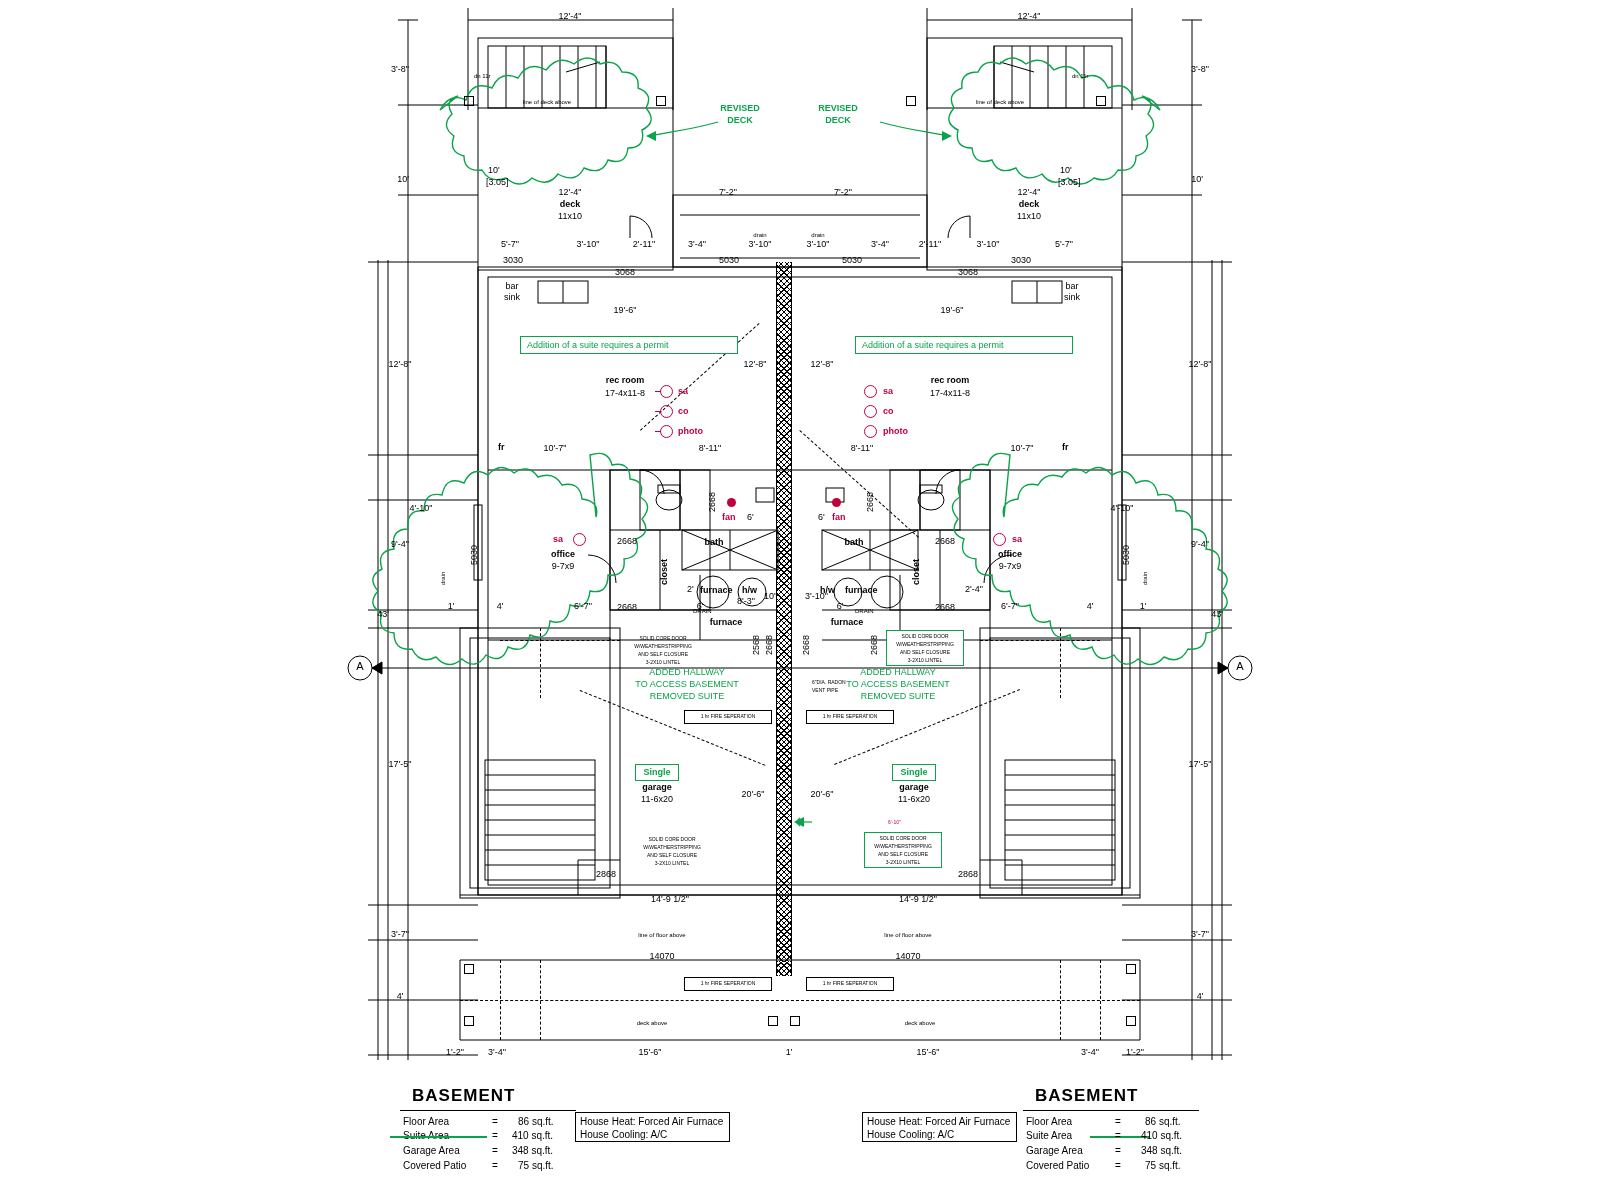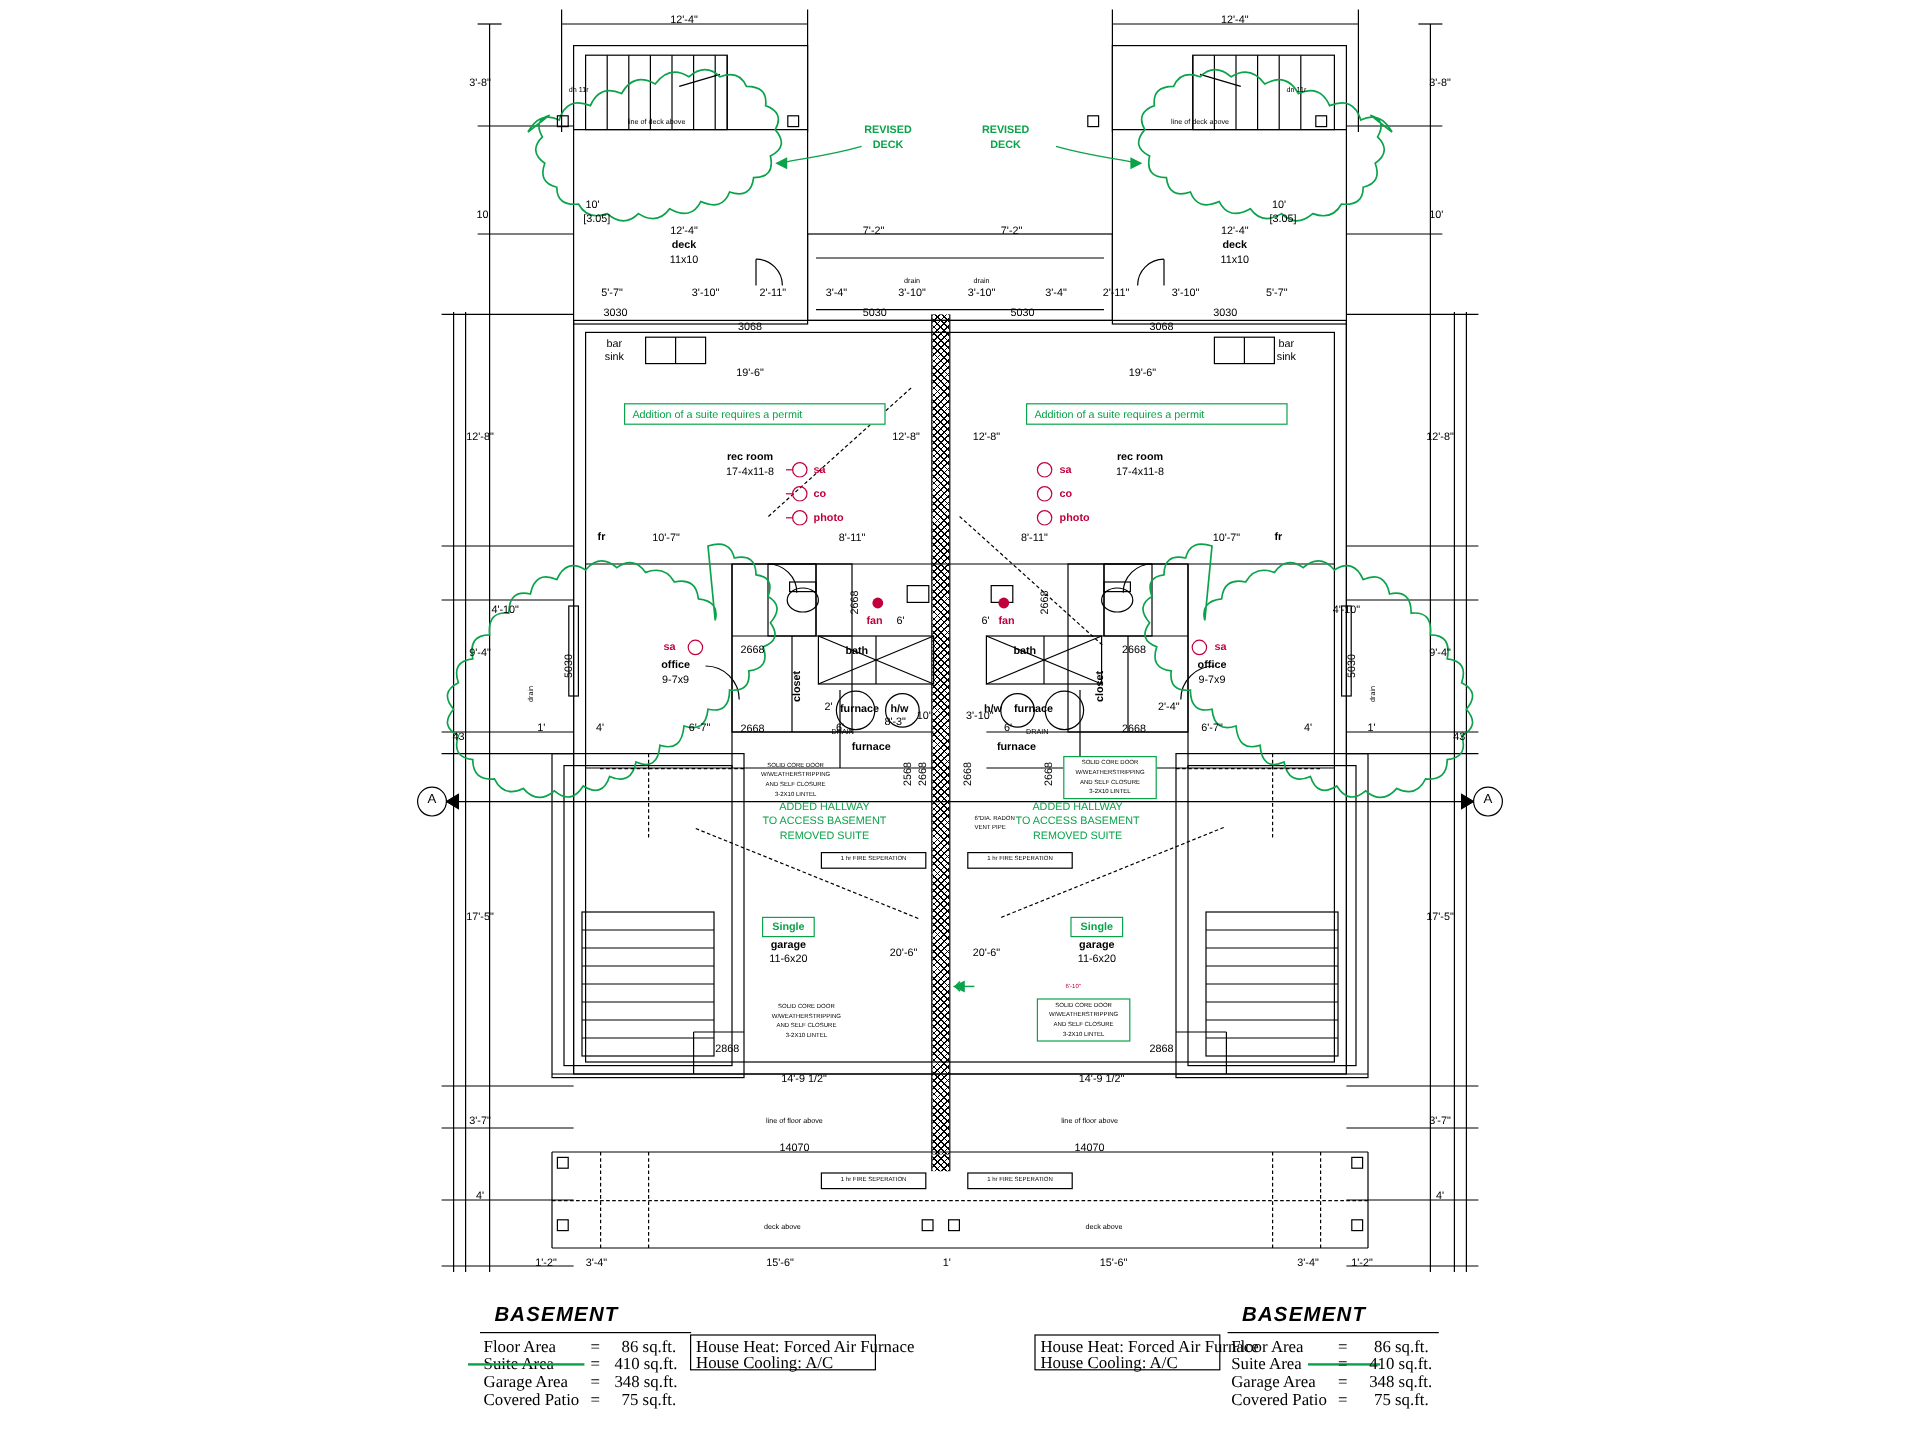--- a/index.html
+++ b/index.html
@@ -6,22 +6,22 @@
   body{width:1600px;height:1200px;position:relative;overflow:hidden;
        font-family:"Liberation Sans", sans-serif;color:#000;}
   .plan{position:absolute;left:0;top:0;width:1600px;height:1200px;}
   .lbl{position:absolute;white-space:nowrap;font-size:9px;line-height:1;color:#000;}
   .lbl.b{font-weight:bold;}
   .lbl.c{transform:translateX(-50%);}
   .lbl.g{color:#0aa34a;}
   .lbl.r{color:#c0003c;}
   .lbl.tiny{font-size:6px;}
   .lbl.xtiny{font-size:5px;}
-  .lbl.sm{font-size:14px;font-family:Liberation Serif, serif;}
-  .lbl.big{font-size:17px;font-weight:bold;letter-spacing:1px;font-style:italic;}
+  .lbl.sm{font-size:10px;}
+  .lbl.big{font-size:17px;font-weight:bold;letter-spacing:1px;}
   .lbl.med{font-size:11px;}
   .lbl.vert{transform-origin:0 0;}
   .box{position:absolute;box-sizing:border-box;}
   .gbox{border:1px solid #0aa34a;background:#ffffff;}
   .kbox{border:1px solid #000;background:#ffffff;}
   .line{position:absolute;background:#000;}
   .gline{position:absolute;background:#0aa34a;}
   .dash{position:absolute;border-top:1px dashed #000;}
   .dashv{position:absolute;border-left:1px dashed #000;}
   .thin{position:absolute;border:1px solid #000;box-sizing:border-box;}

